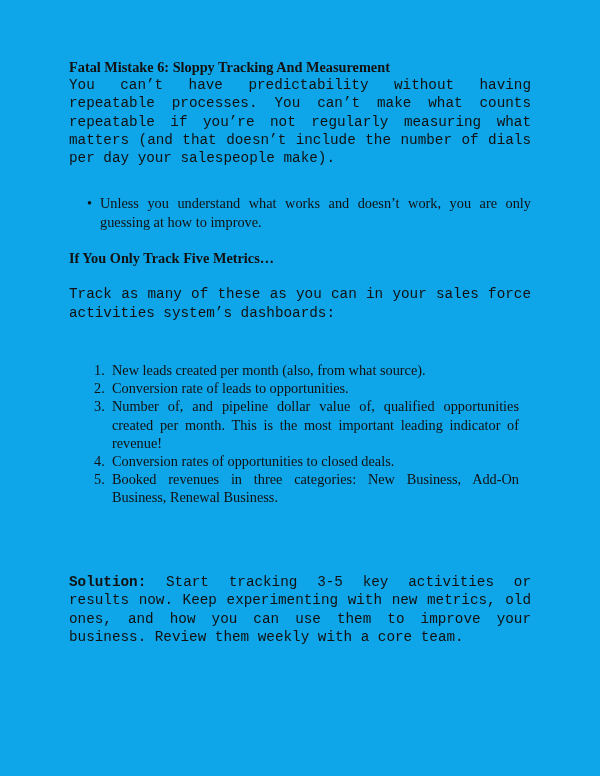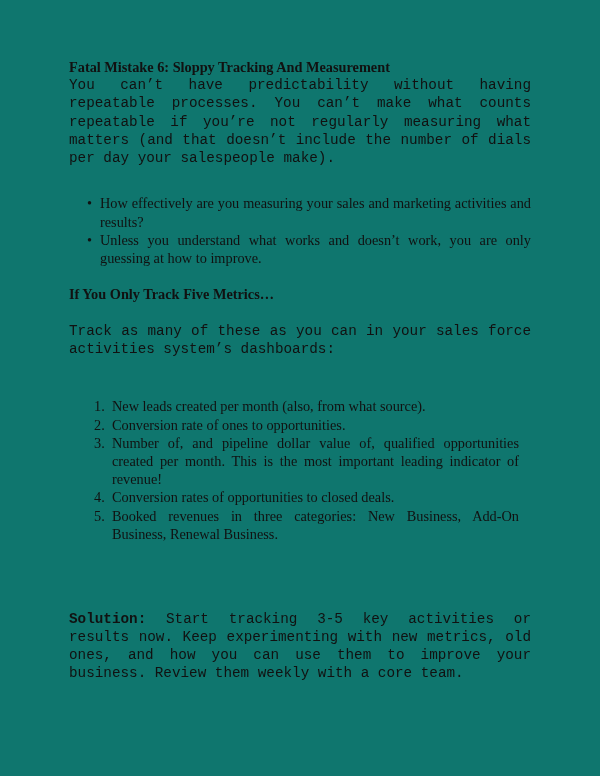--- a/index.html
+++ b/index.html
@@ -11,21 +11,21 @@
     width: 600px;
     height: 776px;
     font-family: "Liberation Serif", "DejaVu Serif", serif;
     color: #111111;
     -webkit-font-smoothing: antialiased;
   }
   .page {
     position: relative;
     width: 600px;
     height: 776px;
-    background: #0f766e;
+    background: #0ea5e9;
     box-sizing: border-box;
     padding: 58px 69px 0 69px;
   }
   .doc {
     width: 462px;
     font-size: 14.3px;
     line-height: 18.2px;
   }
   h2.section-heading {
     font-size: 14.3px;
@@ -109,38 +109,37 @@
   <div class="doc">
 
     <h2 class="section-heading">Fatal Mistake 6: Sloppy Tracking And Measurement</h2>
 
     <p class="body-par nojustify-last">You can’t have predictability without having repeatable processes. You can’t make what counts repeatable if you’re not regularly measuring what matters (and that doesn’t include the number of dials per day your salespeople make).</p>
 
     <div class="spacer-line"></div>
     <div class="spacer-half"></div>
 
     <ul class="bullet-list">
-      <li>How effectively are you measuring your sales and marketing activities and results?</li>
       <li>Unless you understand what works and doesn’t work, you are only guessing at how to improve.</li>
     </ul>
 
     <div class="spacer-line"></div>
 
     <h2 class="section-heading">If You Only Track Five Metrics…</h2>
 
     <div class="spacer-line"></div>
 
     <p class="body-par nojustify-last">Track as many of these as you can in your sales force activities system’s dashboards:</p>
 
     <div class="spacer-line"></div>
     <div class="spacer-half"></div>
 
     <ol class="number-list">
       <li>New leads created per month (also, from what source).</li>
-      <li>Conversion rate of ones to opportunities.</li>
+      <li>Conversion rate of leads to opportunities.</li>
       <li>Number of, and pipeline dollar value of, qualified opportunities created per month. This is the most important leading indicator of revenue!</li>
       <li>Conversion rates of opportunities to closed deals.</li>
       <li>Booked revenues in three categories: New Business, Add-On Business, Renewal Business.</li>
     </ol>
 
     <div class="spacer-double"></div>
     <div class="spacer-line"></div>
 
     <p class="body-par nojustify-last"><span class="lead-bold">Solution:</span><span> Start tracking 3-5 key activities or results now. Keep experimenting with new metrics, old ones, and how you can use them to improve your business. Review them weekly with a core team.</span></p>
 

